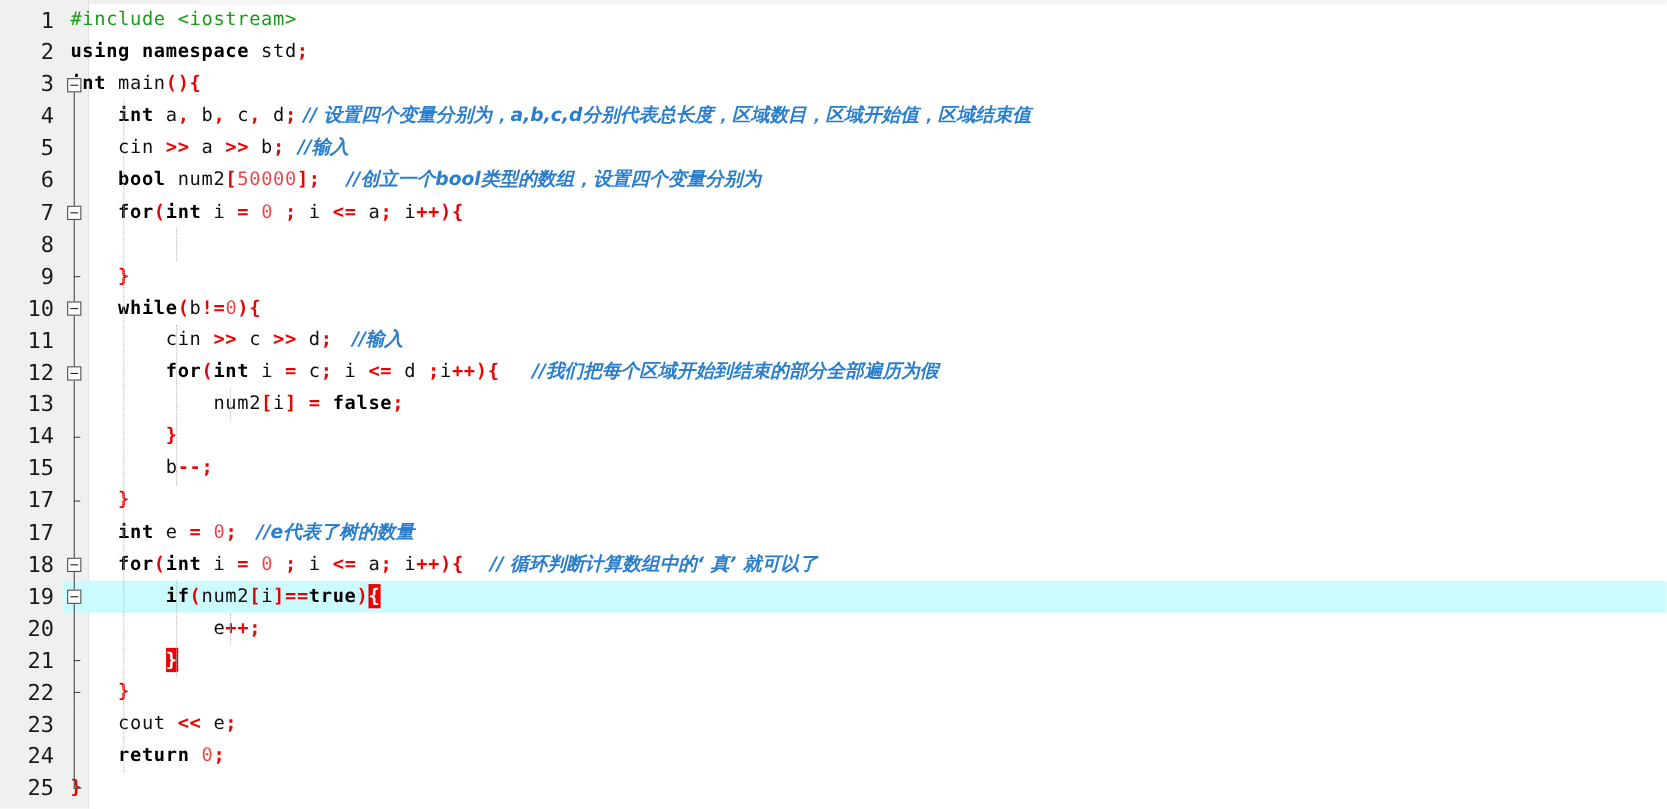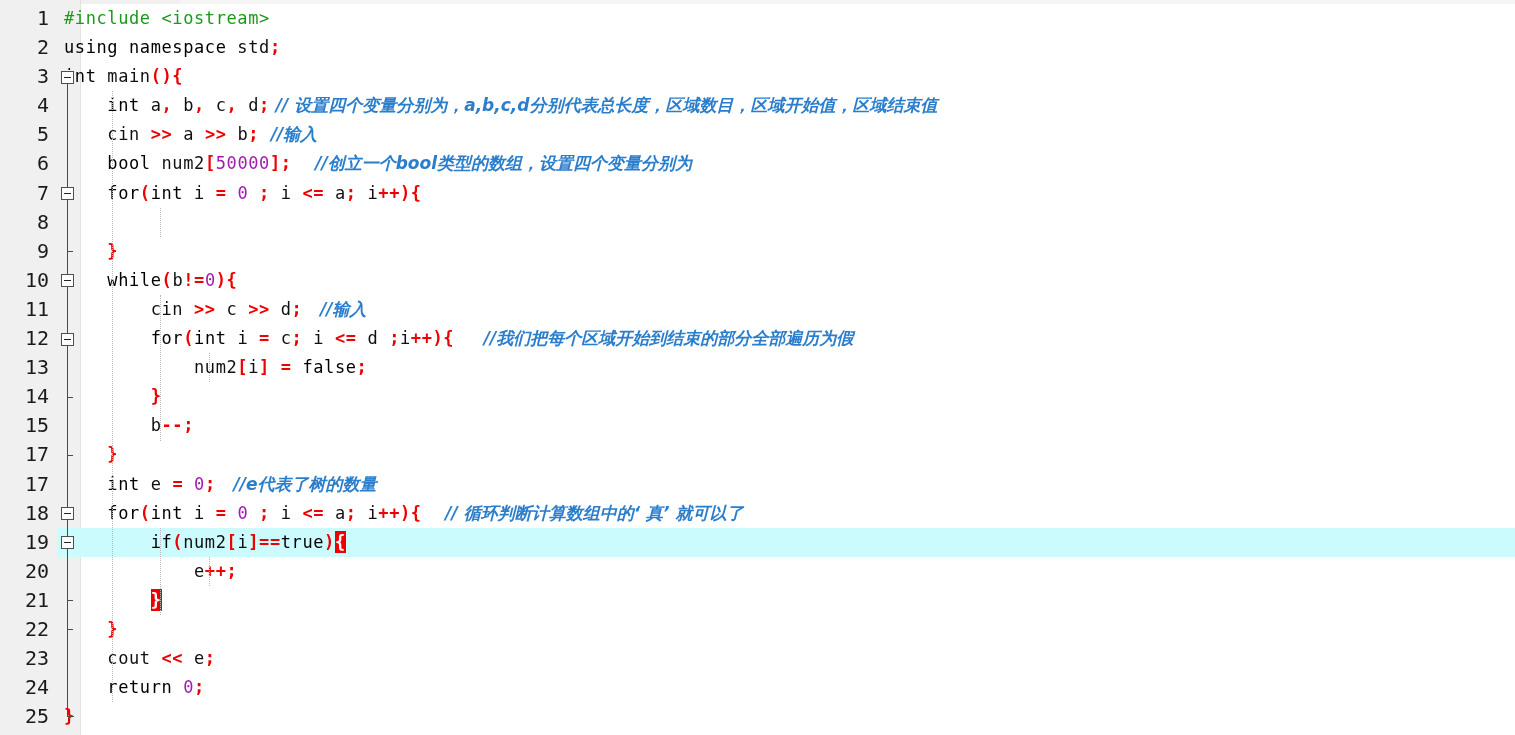--- a/index.html
+++ b/index.html
@@ -127,24 +127,24 @@
   }
 
   
   .indent-guide {
     position: absolute;
     width: 0px;
     border-left: 1px dotted #b9b9b9;
   }
 
   
-  .kw   { color: #000000; font-weight: normal; }
+  .kw   { color: #000000; font-weight: bold; }
   .pre  { color: #1a9a1a; }
   .op   { color: #ee0000; font-weight: bold; }
-  .num  { color: #a21caf; }
+  .num  { color: #ef4444; }
   .id   { color: #101010; }
   .cmt  { color: #2b7ecb; font-style: italic; font-weight: bold;
           font-family: "DejaVu Sans", "Liberation Sans", sans-serif;
           letter-spacing: 0px; }
   .brace-hit {
     color: #ffffff; font-weight: bold;
     background: #ee0000;
     padding: 1px 0px;
   }
 </style>

